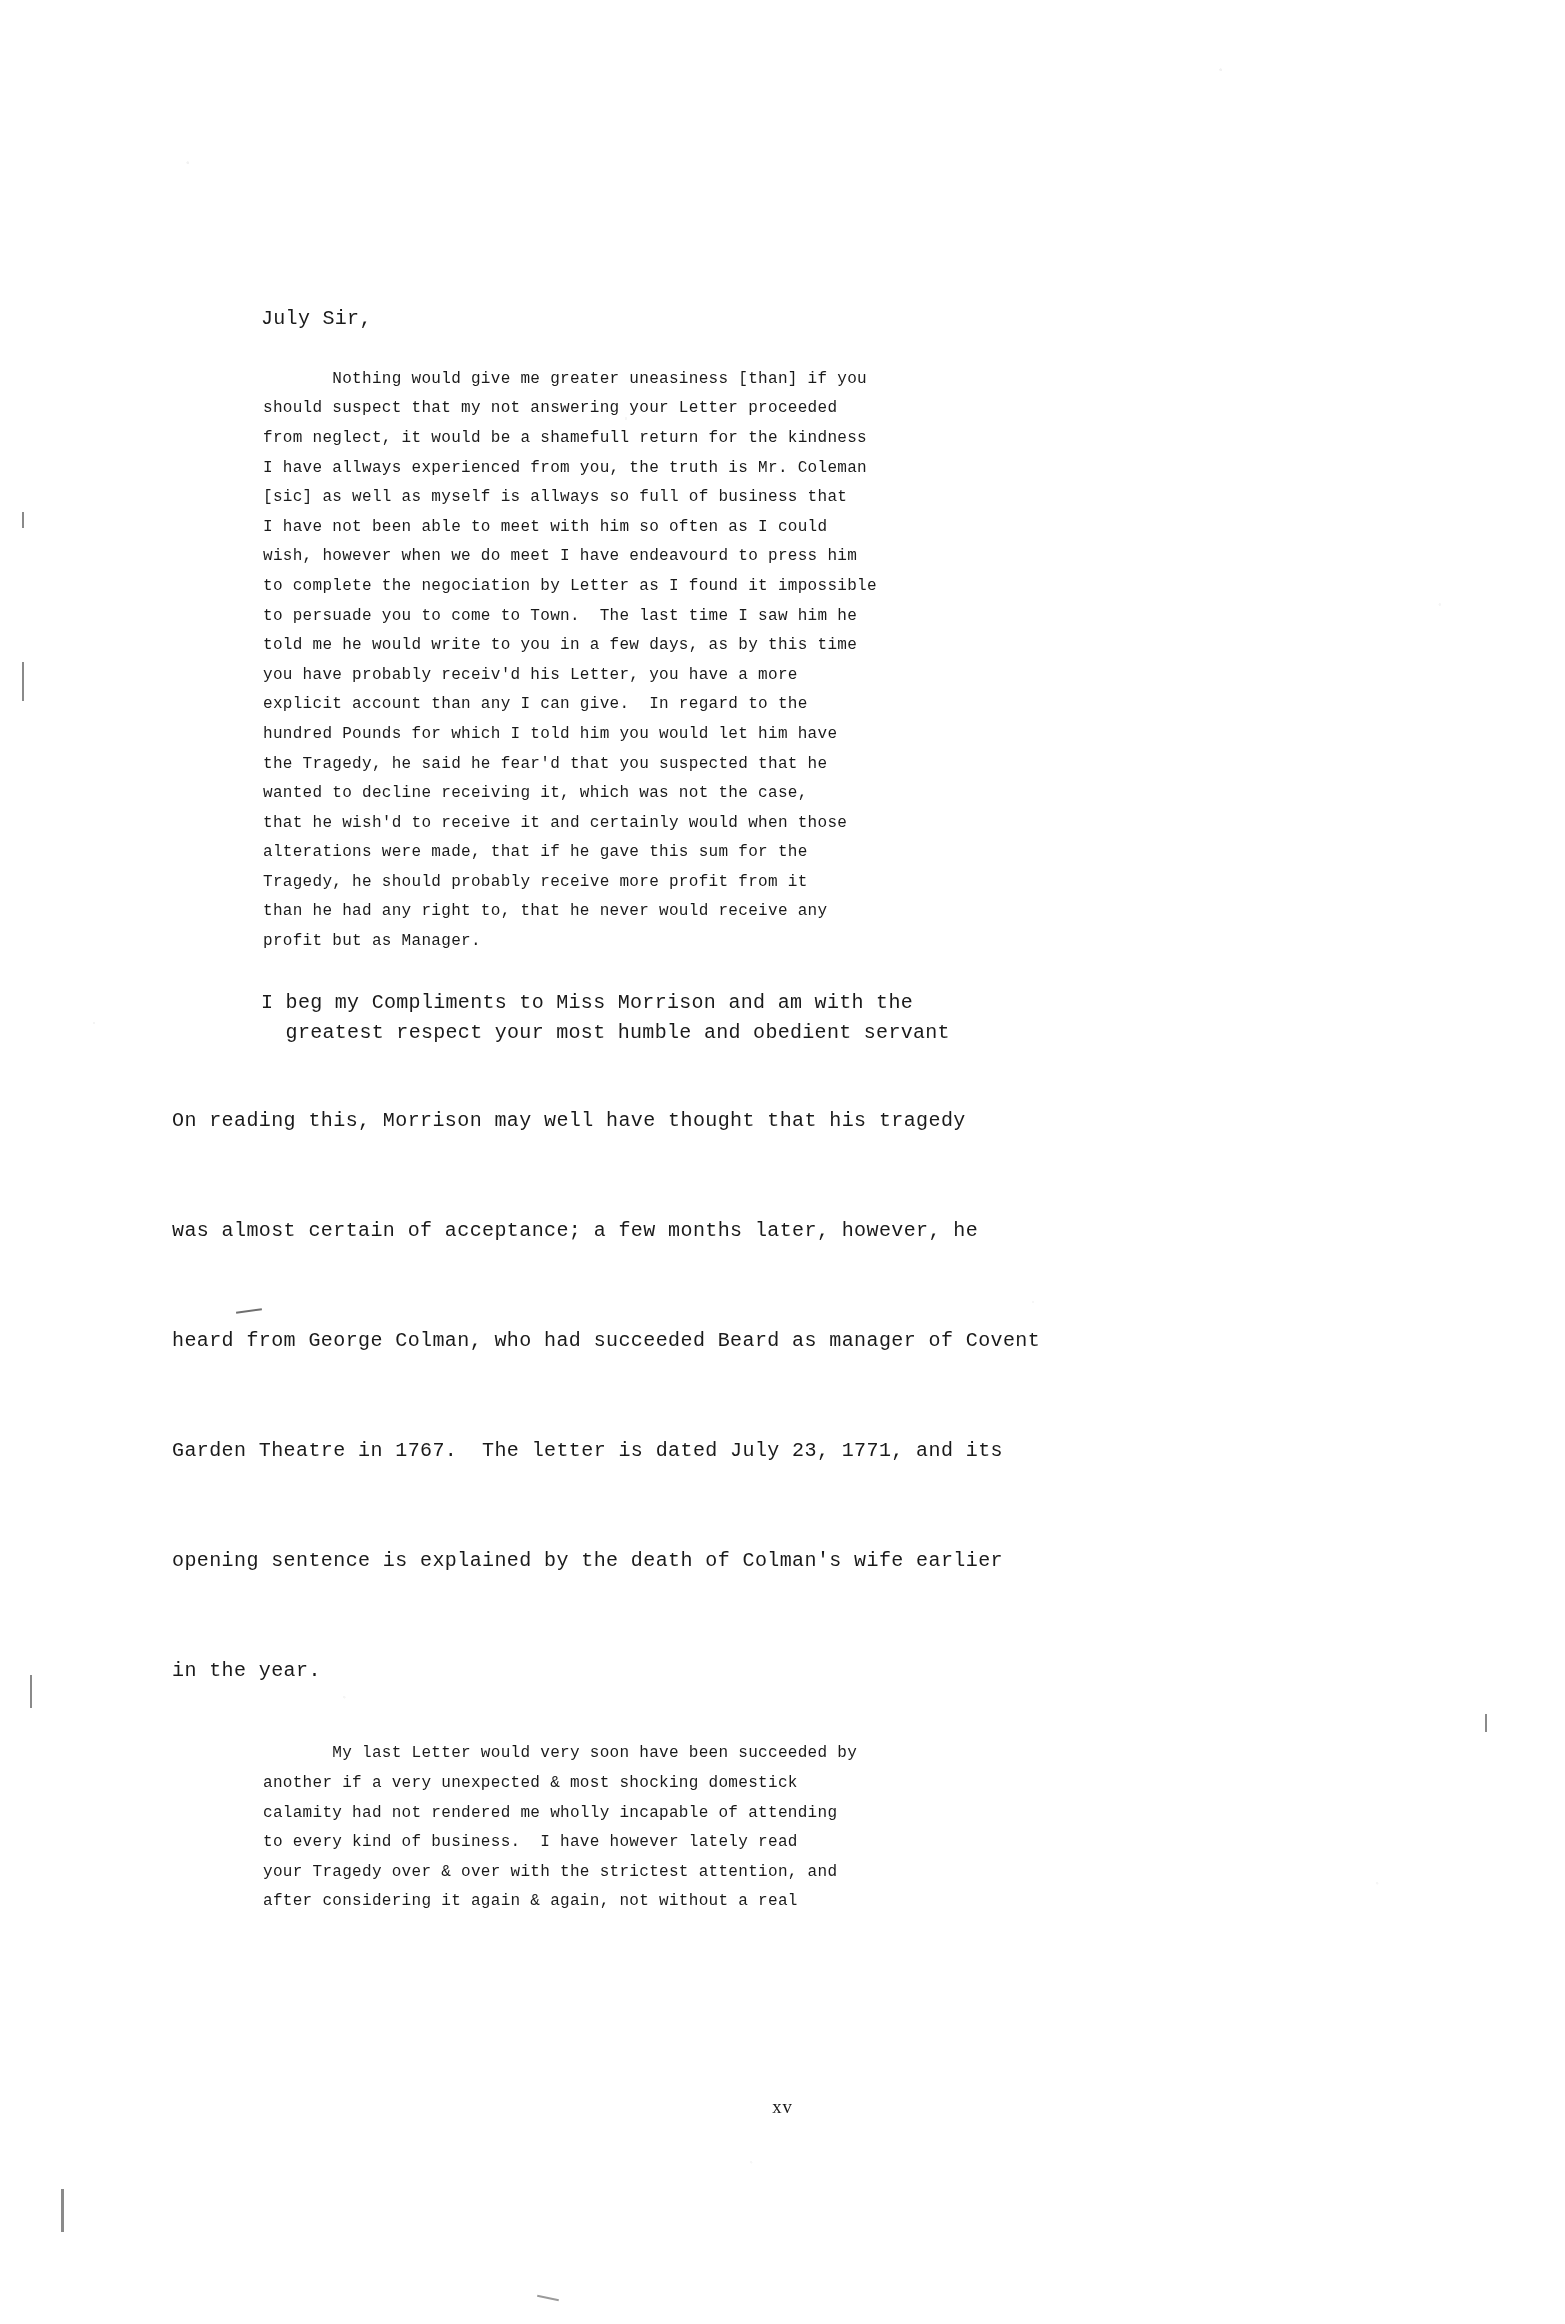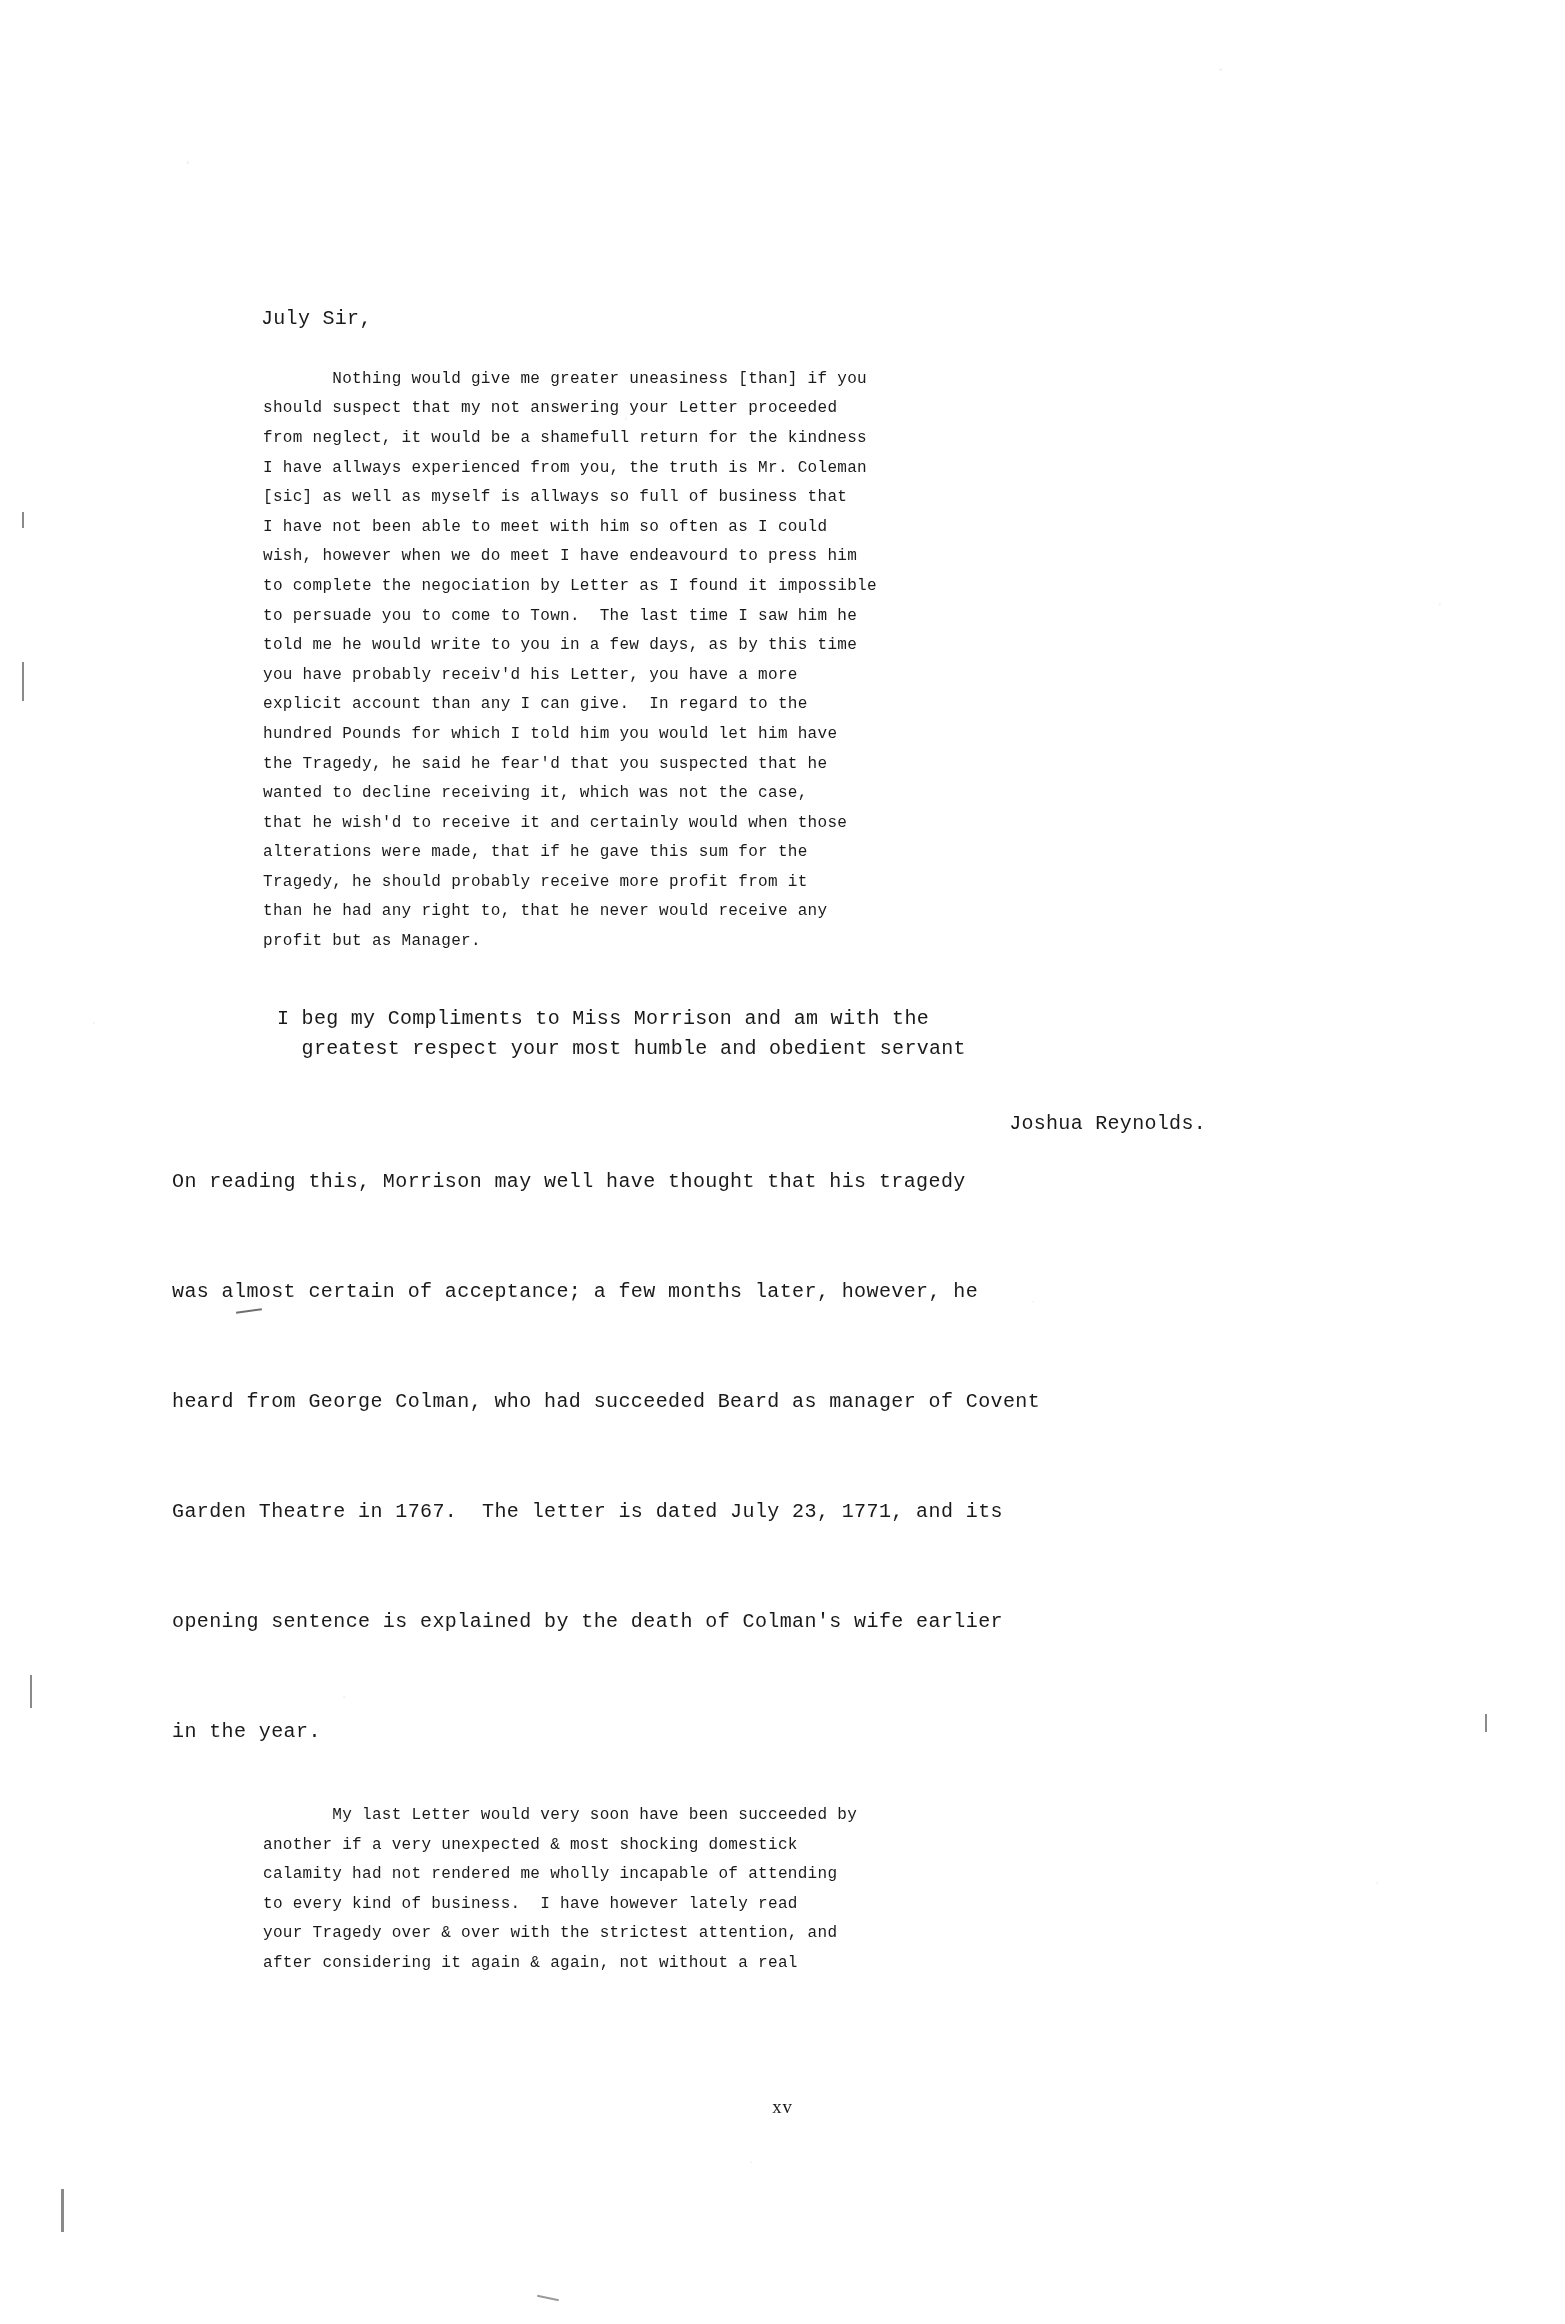--- a/index.html
+++ b/index.html
@@ -71,21 +71,21 @@
     text-align: right;
     padding-right: 187px;
     margin: 0;
     white-space: pre-wrap;
   }
   .compliments {
     font-size: 20px;
     line-height: 29.6px;
     letter-spacing: 0.3px;
     padding-left: 89px;
-    margin: 16px;
+    margin: 0;
     white-space: pre-wrap;
   }
   .gap-lg { height: 29.6px; }
   .gap-md { height: 25.6px; }
   .gap-sm { height: 15.8px; }
   .gap-xs { height: 9.9px; }
 
   .page-number {
     position: absolute;
     left: 0;
@@ -166,21 +166,20 @@
 than he had any right to, that he never would receive any
 profit but as Manager.</p>
 
     <div class="gap-lg"></div>
 
     <p class="compliments">I beg my Compliments to Miss Morrison and am with the
   greatest respect your most humble and obedient servant</p>
 
     <div class="gap-lg"></div>
 
-    <p class="signature">Joshua Reynolds.</p>
 
     <div class="gap-sm"></div>
 
     <p class="body-para">On reading this, Morrison may well have thought that his tragedy
 
 was almost certain of acceptance; a few months later, however, he
 
 heard from George Colman, who had succeeded Beard as manager of Covent
 
 Garden Theatre in 1767.  The letter is dated July 23, 1771, and its

